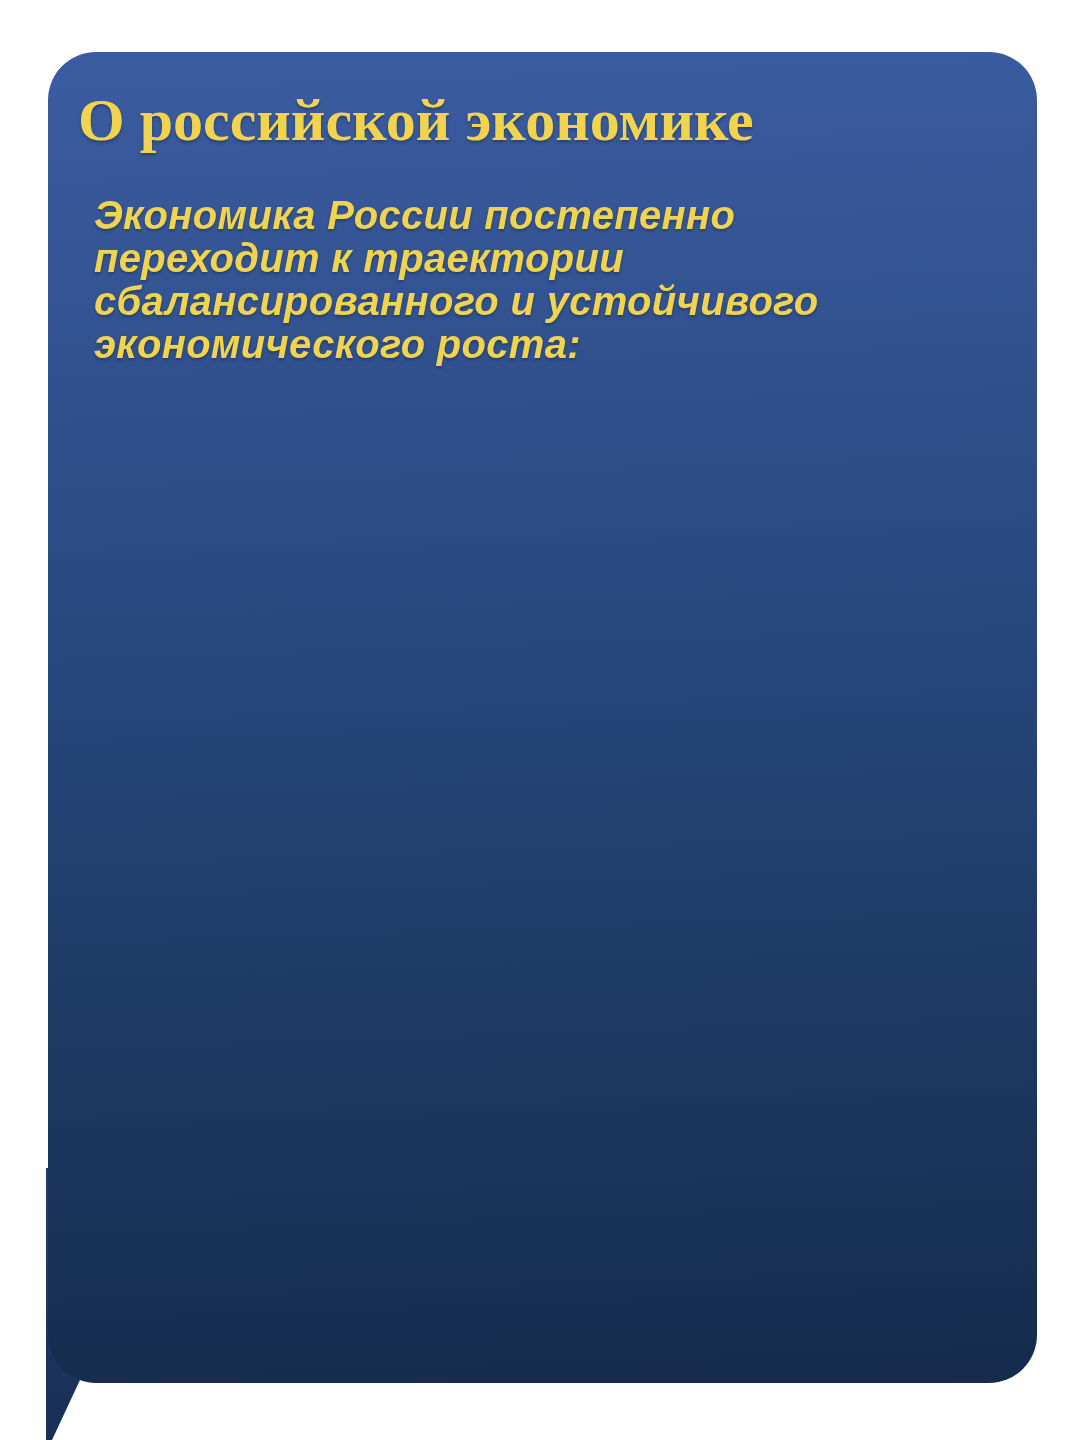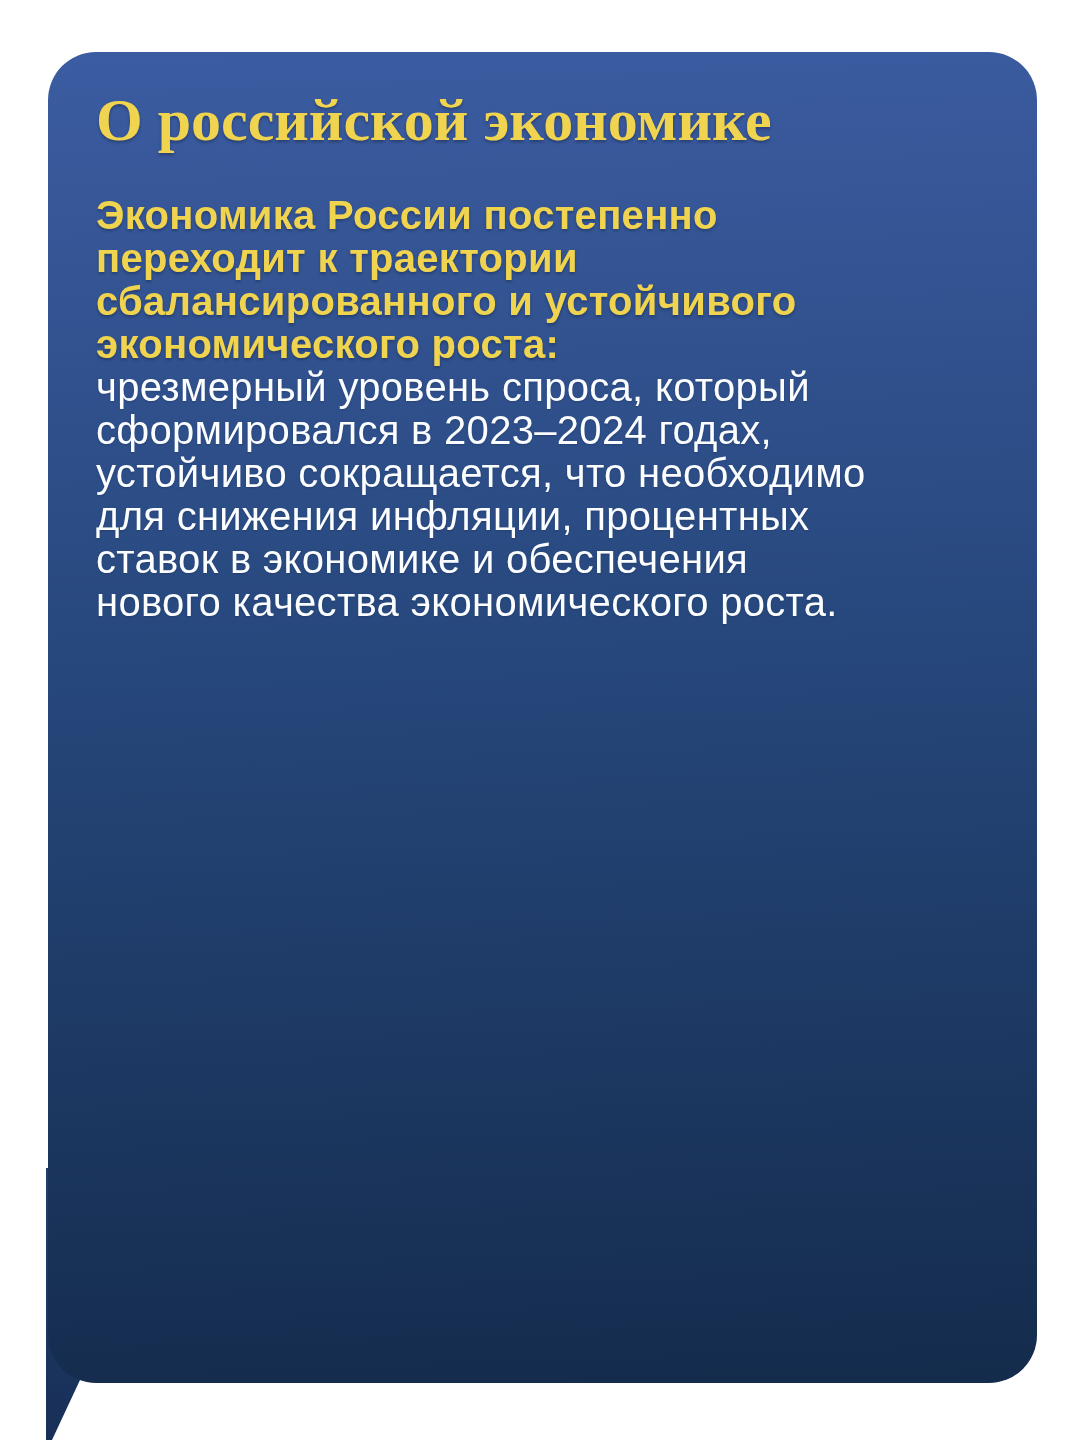--- a/index.html
+++ b/index.html
@@ -25,33 +25,33 @@
   }
   .card {
     position: absolute;
     z-index: 2;
     left: 48px;
     top: 52px;
     width: 989px;
     height: 1331px;
     box-sizing: border-box;
     border-radius: 48px;
-    padding: 34px 52px 0 48px;
+    padding: 34px 52px 0 30px;
     background: linear-gradient(178deg, #3C5CA2 0%, #26477B 46%, #142B4C 100%);
   }
   .title {
     margin: 0 0 40px 0;
     font-family: "Liberation Serif", "DejaVu Serif", serif;
     font-weight: 700;
     font-size: 60px;
     line-height: 68px;
     color: #F0D44F;
     text-shadow: 0 2px 3px rgba(8, 18, 38, 0.35);
   }
-  .para { margin: 0; }
+  .para { margin: 16px; font-style: italic; }
   .para p {
     margin: 0;
     white-space: pre-line;
     font-size: 40px;
     line-height: 43px;
     letter-spacing: 0.3px;
   }
   .emphasis {
     color: #F0D44F;
     font-weight: 700;
@@ -80,25 +80,19 @@
   </svg>
 
   <div class="card">
     <h1 class="title">О российской экономике</h1>
 
     <section class="para para-1">
       <p class="emphasis">Экономика России постепенно
 переходит к траектории
 сбалансированного и устойчивого
 экономического роста:</p>
-      <p class="body-text">чрезмерный уровень спроса, который
-сформировался в 2023–2024 годах,
-устойчиво сокращается, что необходимо
-для снижения инфляции, процентных
-ставок в экономике и обеспечения
-нового качества экономического роста.</p>
     </section>
 
     <section class="para para-2">
     </section>
   </div>
 
 </div>
 
 </body></html>

